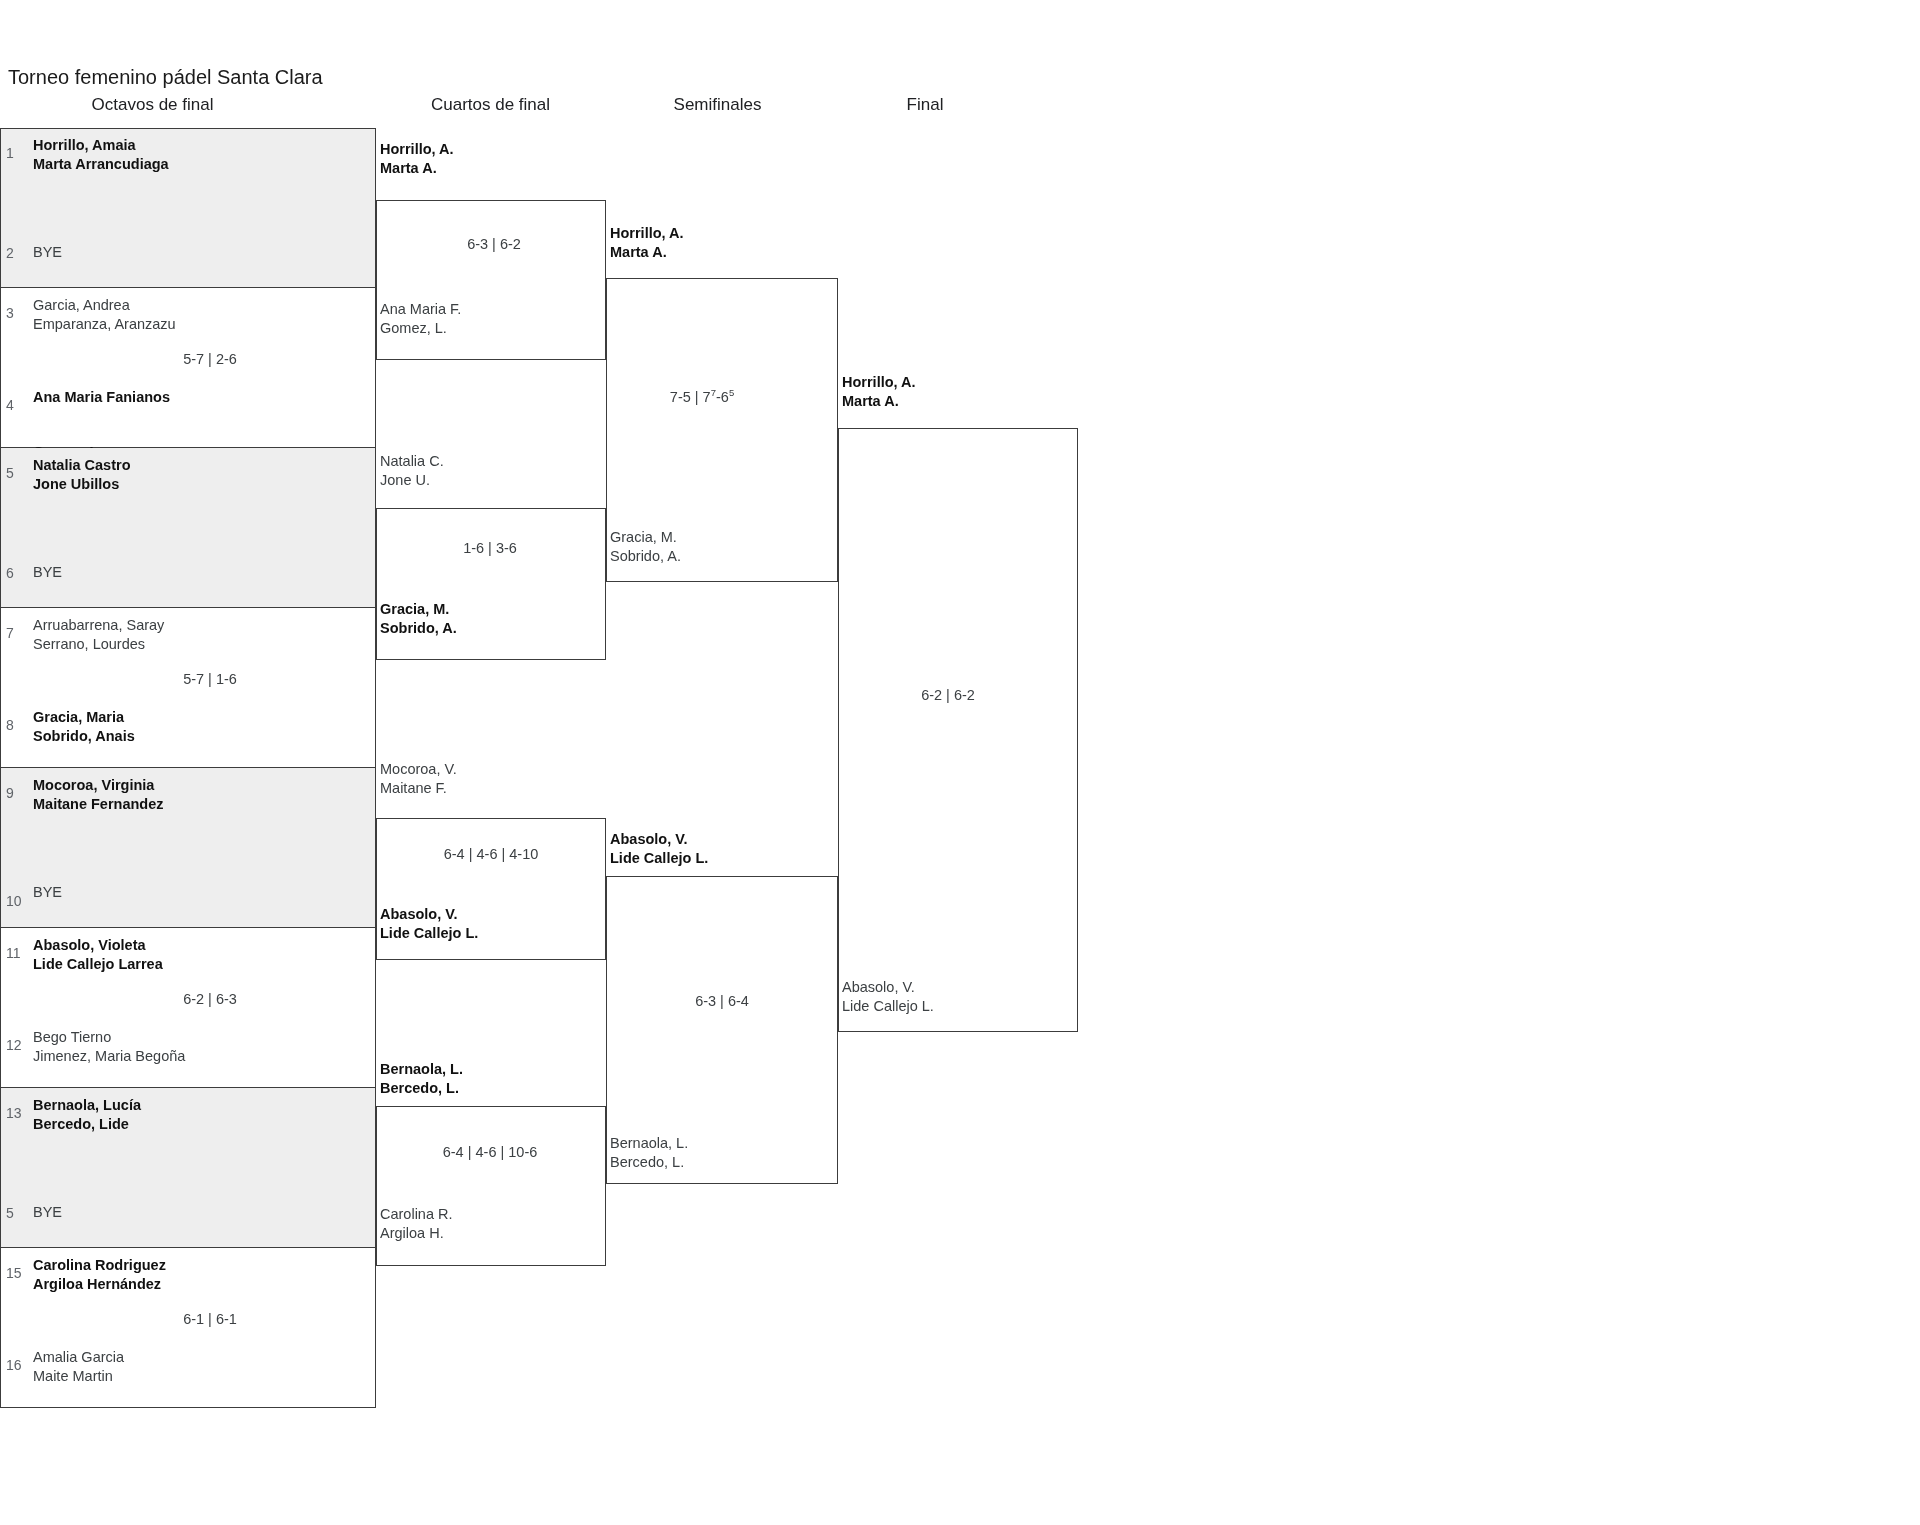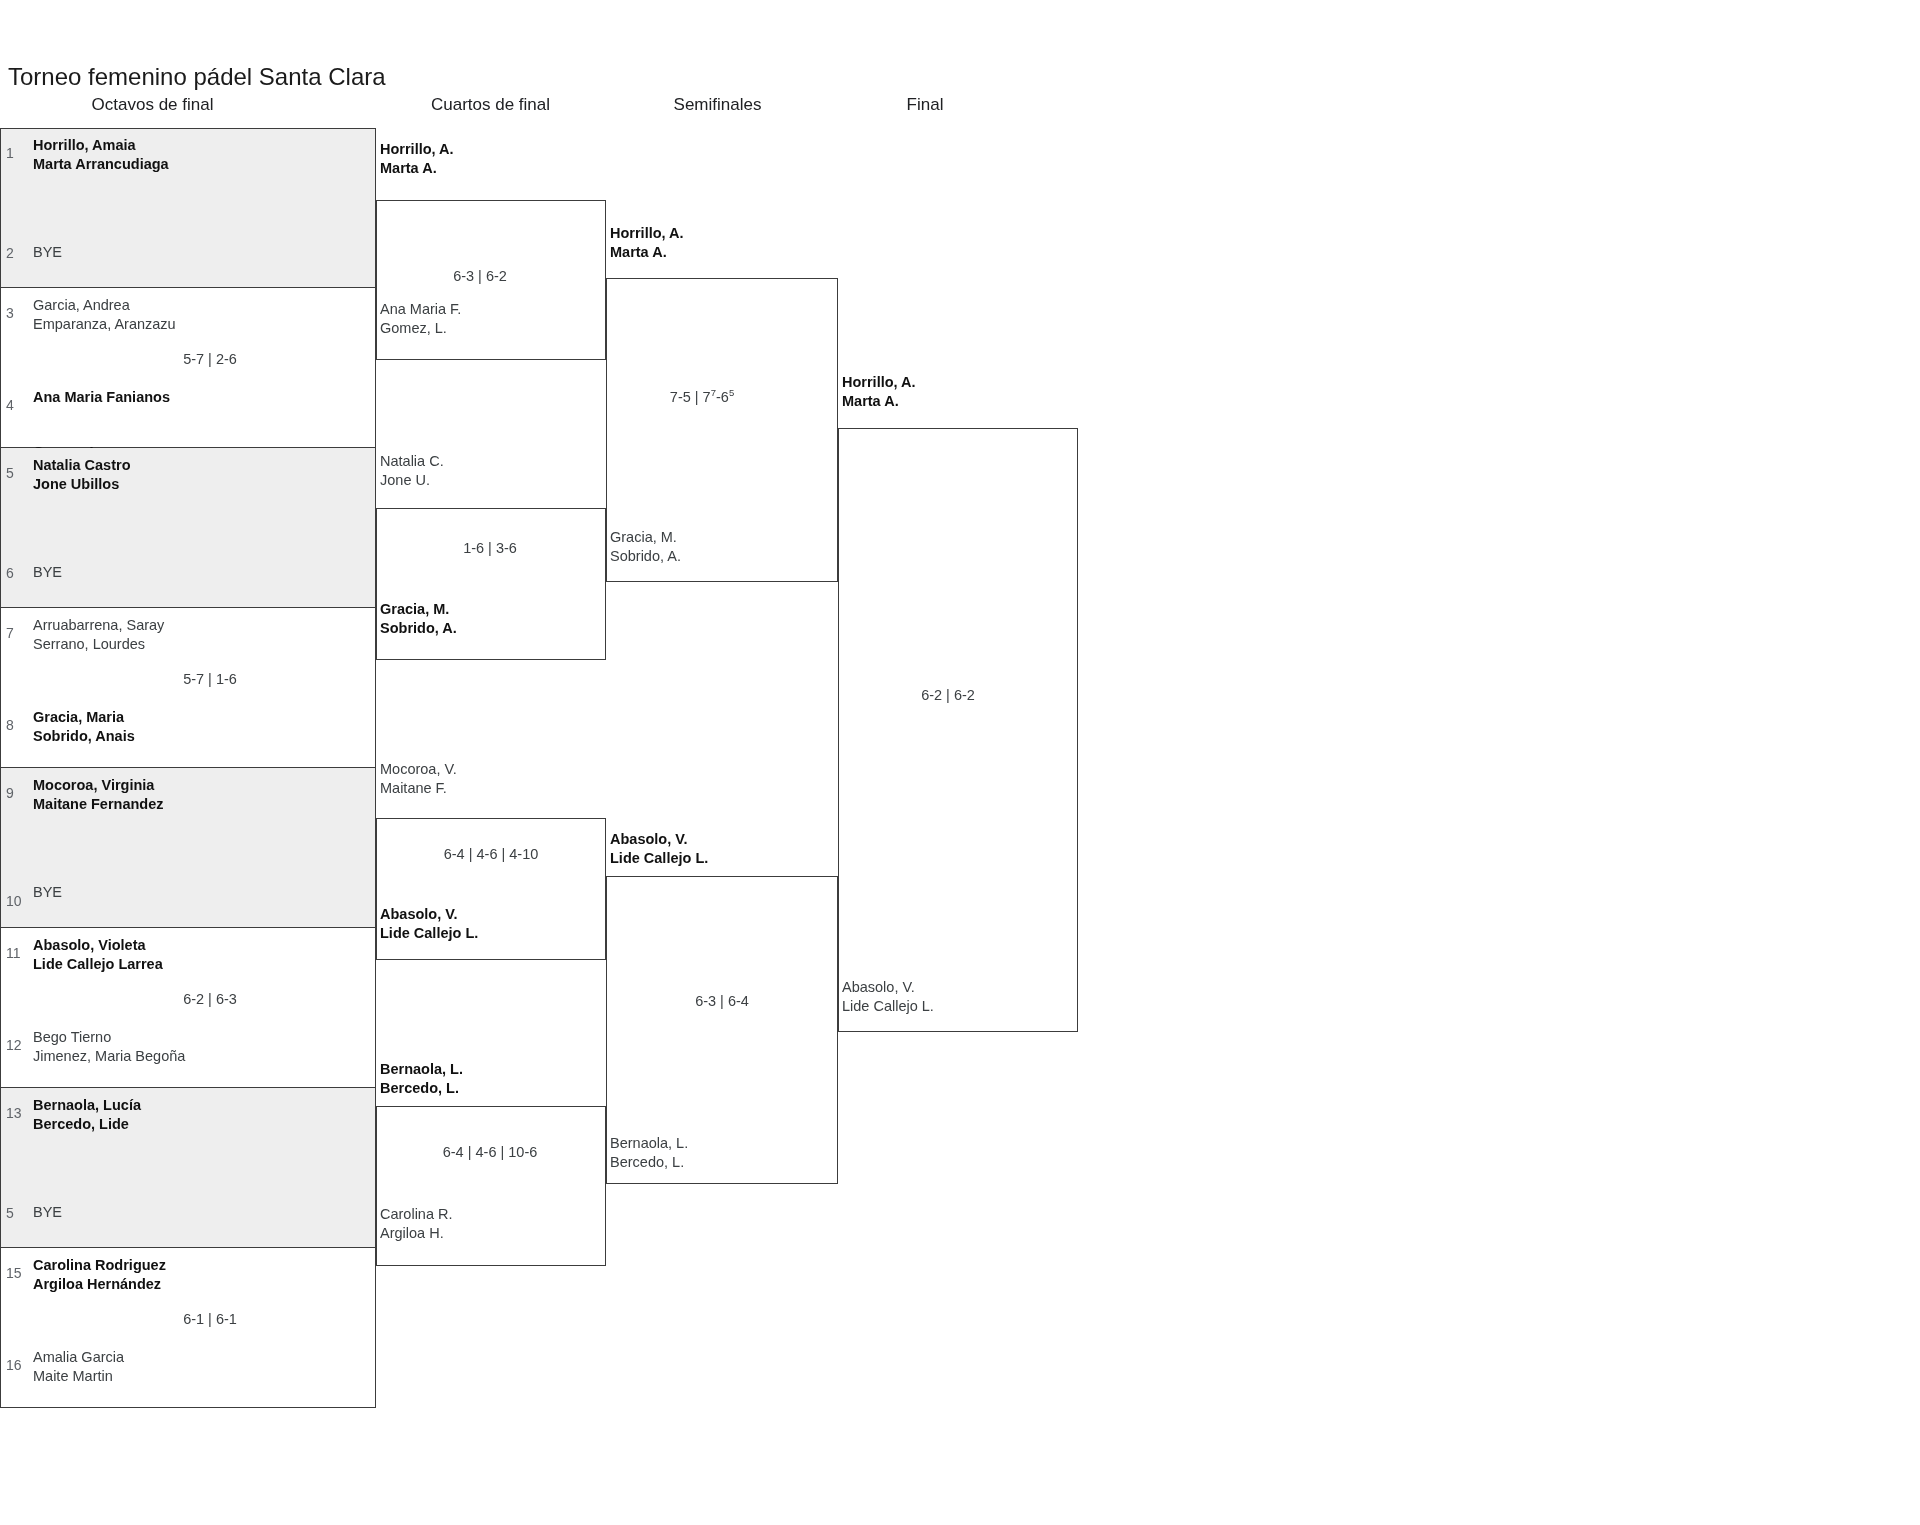--- a/index.html
+++ b/index.html
@@ -7,21 +7,21 @@
     font-family:"Liberation Sans","DejaVu Sans",sans-serif;
     color:#202124;
     width:1920px;height:1525px;
     position:relative;overflow:hidden;
     -webkit-font-smoothing:antialiased;
   }
 
   
   .title{
     position:absolute;left:8px;top:2px;
-    font-size:24px;line-height:30px;font-weight:400;color:#1b1b1b;
+    font-size:20px;line-height:30px;font-weight:400;color:#1b1b1b;
     white-space:pre;
   }
   .title div{white-space:pre;}
 
   
   .round-head{
     position:absolute;
     font-size:17px;line-height:20px;font-weight:400;color:#202124;
     text-align:center;white-space:nowrap;
   }
@@ -133,21 +133,21 @@
     <div class="team win" style="left: 33px; top: 1275px;">Argiloa Hernández</div>
     <div class="seedno" style="top: 1357px;">16</div>
     <div class="team" style="left: 33px; top: 1348px;">Amalia Garcia</div>
     <div class="team" style="left: 33px; top: 1367px;">Maite Martin</div>
     <div class="score" style="left: 80px; top: 1310px; width: 260px;">6-1 | 6-1</div>
     <div class="conn" style="left: 376px; top: 200px; width: 230px; height: 160px;"></div>
     <div class="team win" style="left: 380px; top: 140px;">Horrillo, A.</div>
     <div class="team win" style="left: 380px; top: 159px;">Marta A.</div>
     <div class="team" style="left: 380px; top: 300px;">Ana Maria F.</div>
     <div class="team" style="left: 380px; top: 319px;">Gomez, L.</div>
-    <div class="score" style="left: 378px; top: 235px; width: 204px; margin-top: 32px;">6-3 | 6-2</div>
+    <div class="score" style="left: 392px; top: 235px; width: 204px;">6-3 | 6-2</div>
     <div class="conn" style="left: 376px; top: 508px; width: 230px; height: 152px;"></div>
     <div class="team" style="left: 380px; top: 452px;">Natalia C.</div>
     <div class="team" style="left: 380px; top: 471px;">Jone U.</div>
     <div class="team win" style="left: 380px; top: 600px;">Gracia, M.</div>
     <div class="team win" style="left: 380px; top: 619px;">Sobrido, A.</div>
     <div class="score" style="left: 376px; top: 539px; width: 228px;">1-6 | 3-6</div>
     <div class="conn" style="left: 376px; top: 818px; width: 230px; height: 142px;"></div>
     <div class="team" style="left: 380px; top: 760px;">Mocoroa, V.</div>
     <div class="team" style="left: 380px; top: 779px;">Maitane F.</div>
     <div class="team win" style="left: 380px; top: 905px;">Abasolo, V.</div>

